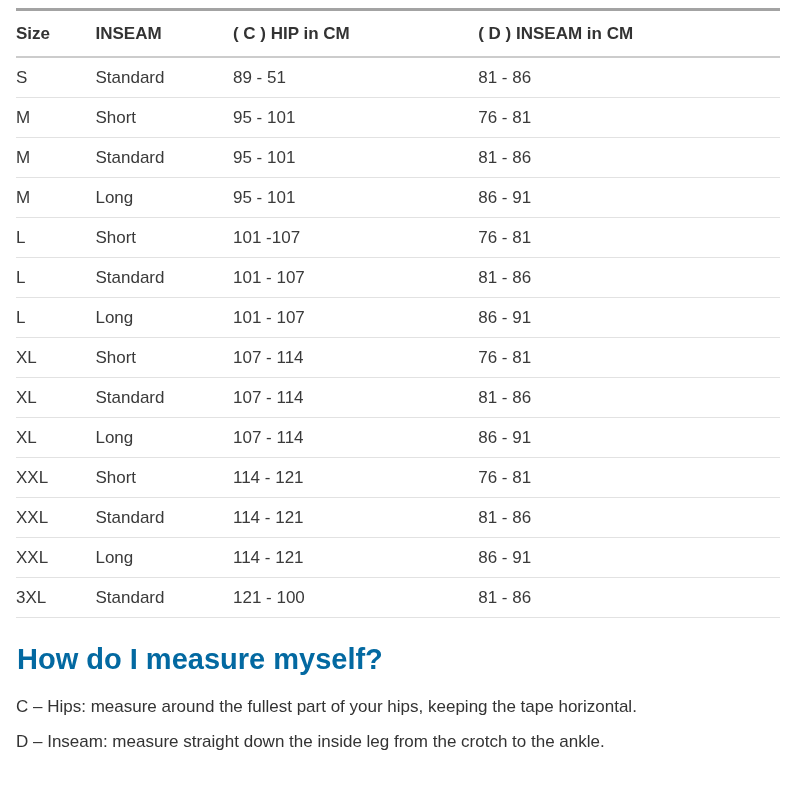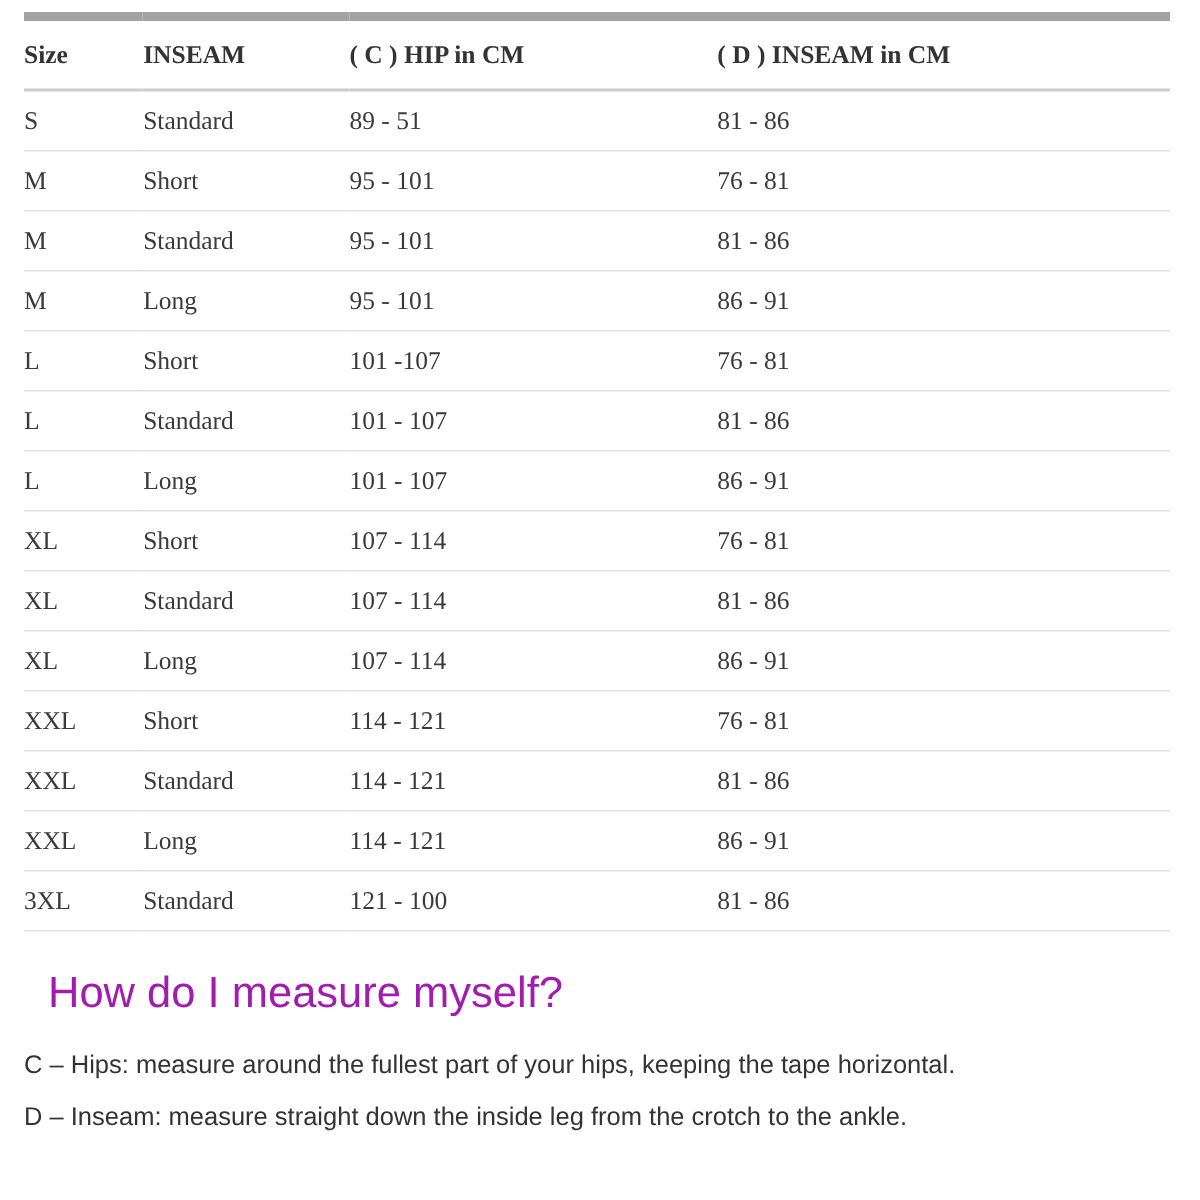--- a/index.html
+++ b/index.html
@@ -14,22 +14,21 @@
     color: #3a3a3a;
     overflow: hidden;
   }
   .wrap {
     padding: 8px 20px 0 16px;
     box-sizing: border-box;
   }
   table.size-chart {
     width: 100%;
     border-collapse: collapse;
-    border-top: 6px solid #a3a3a3;
-    font-family: Liberation Serif, serif;
+    border-top: 3px solid #a3a3a3;
   }
   table.size-chart col.c-size   { width: 10.4%; }
   table.size-chart col.c-length { width: 18.0%; }
   table.size-chart col.c-hip    { width: 32.1%; }
   table.size-chart col.c-inseam { width: 39.5%; }
   table.size-chart thead th {
     text-align: left;
     font-size: 17px;
     font-weight: bold;
     color: #333333;
@@ -42,23 +41,23 @@
     font-weight: normal;
     color: #3a3a3a;
     height: 39px;
     padding: 0;
     vertical-align: middle;
     border-bottom: 1px solid #e2e2e2;
     white-space: nowrap;
   }
   .measure-heading {
     font-size: 29px;
-    font-weight: normal;
-    color: #a21caf;
-    margin: 25px 0 20px 16px;
+    font-weight: bold;
+    color: #0369a1;
+    margin: 25px 0 20px 1px;
     letter-spacing: 0;
   }
   .measure-line {
     font-size: 17px;
     color: #333333;
     margin: 13px 0 13px 0;
     line-height: 1.3;
   }
 </style>
 </head>

